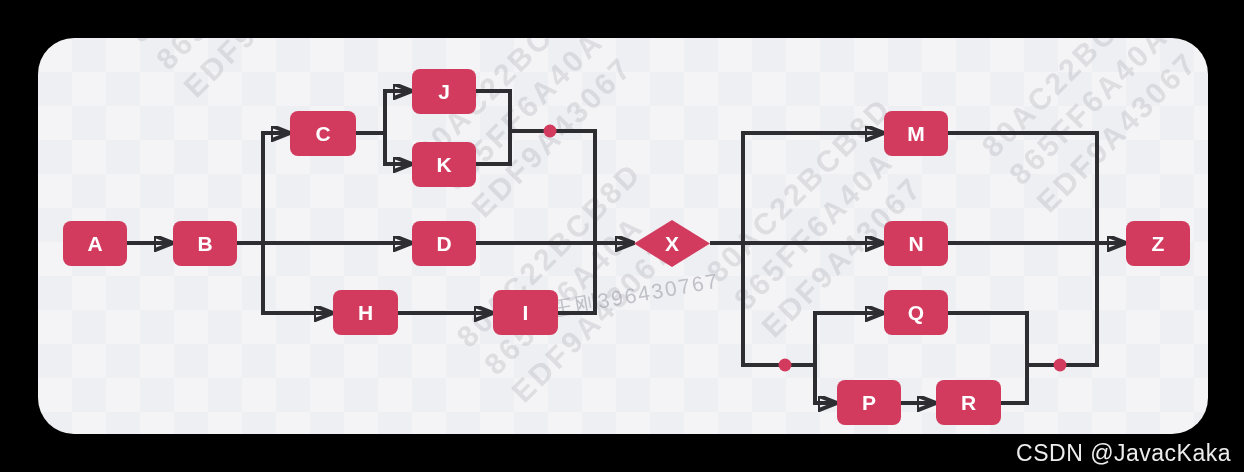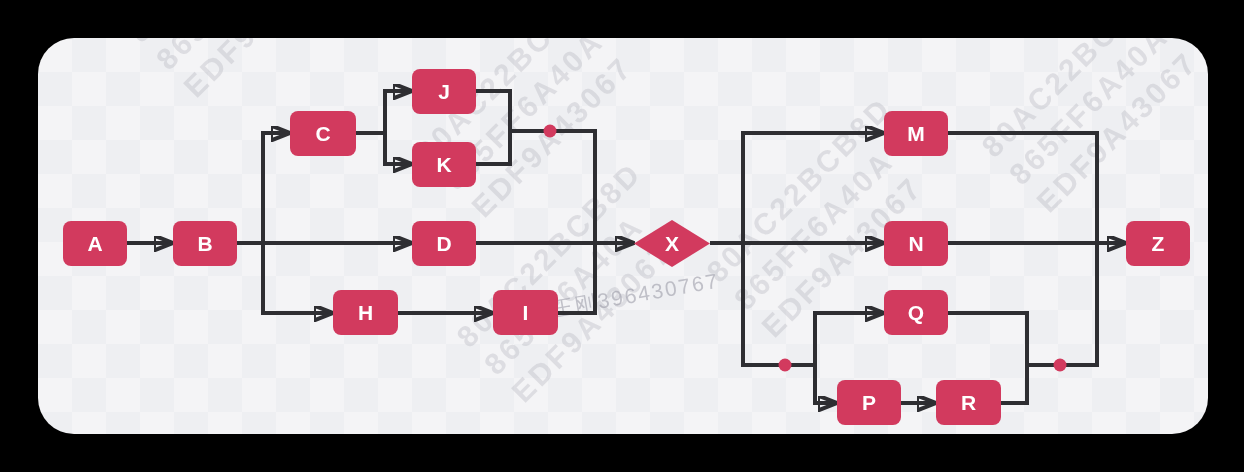--- a/index.html
+++ b/index.html
@@ -162,13 +162,14 @@
         <span>P</span>
       </div>
       <div class="node" style="left: 936px; top: 380px; width: 65px; height: 45px;">
         <span>R</span>
       </div>
       <div class="node" style="left: 1126px; top: 221px; width: 64px; height: 45px;">
         <span>Z</span>
       </div>
     </div>
 
+  <div class="caption">CSDN @JavacKaka</div>
 </div>
 
 </body></html>

